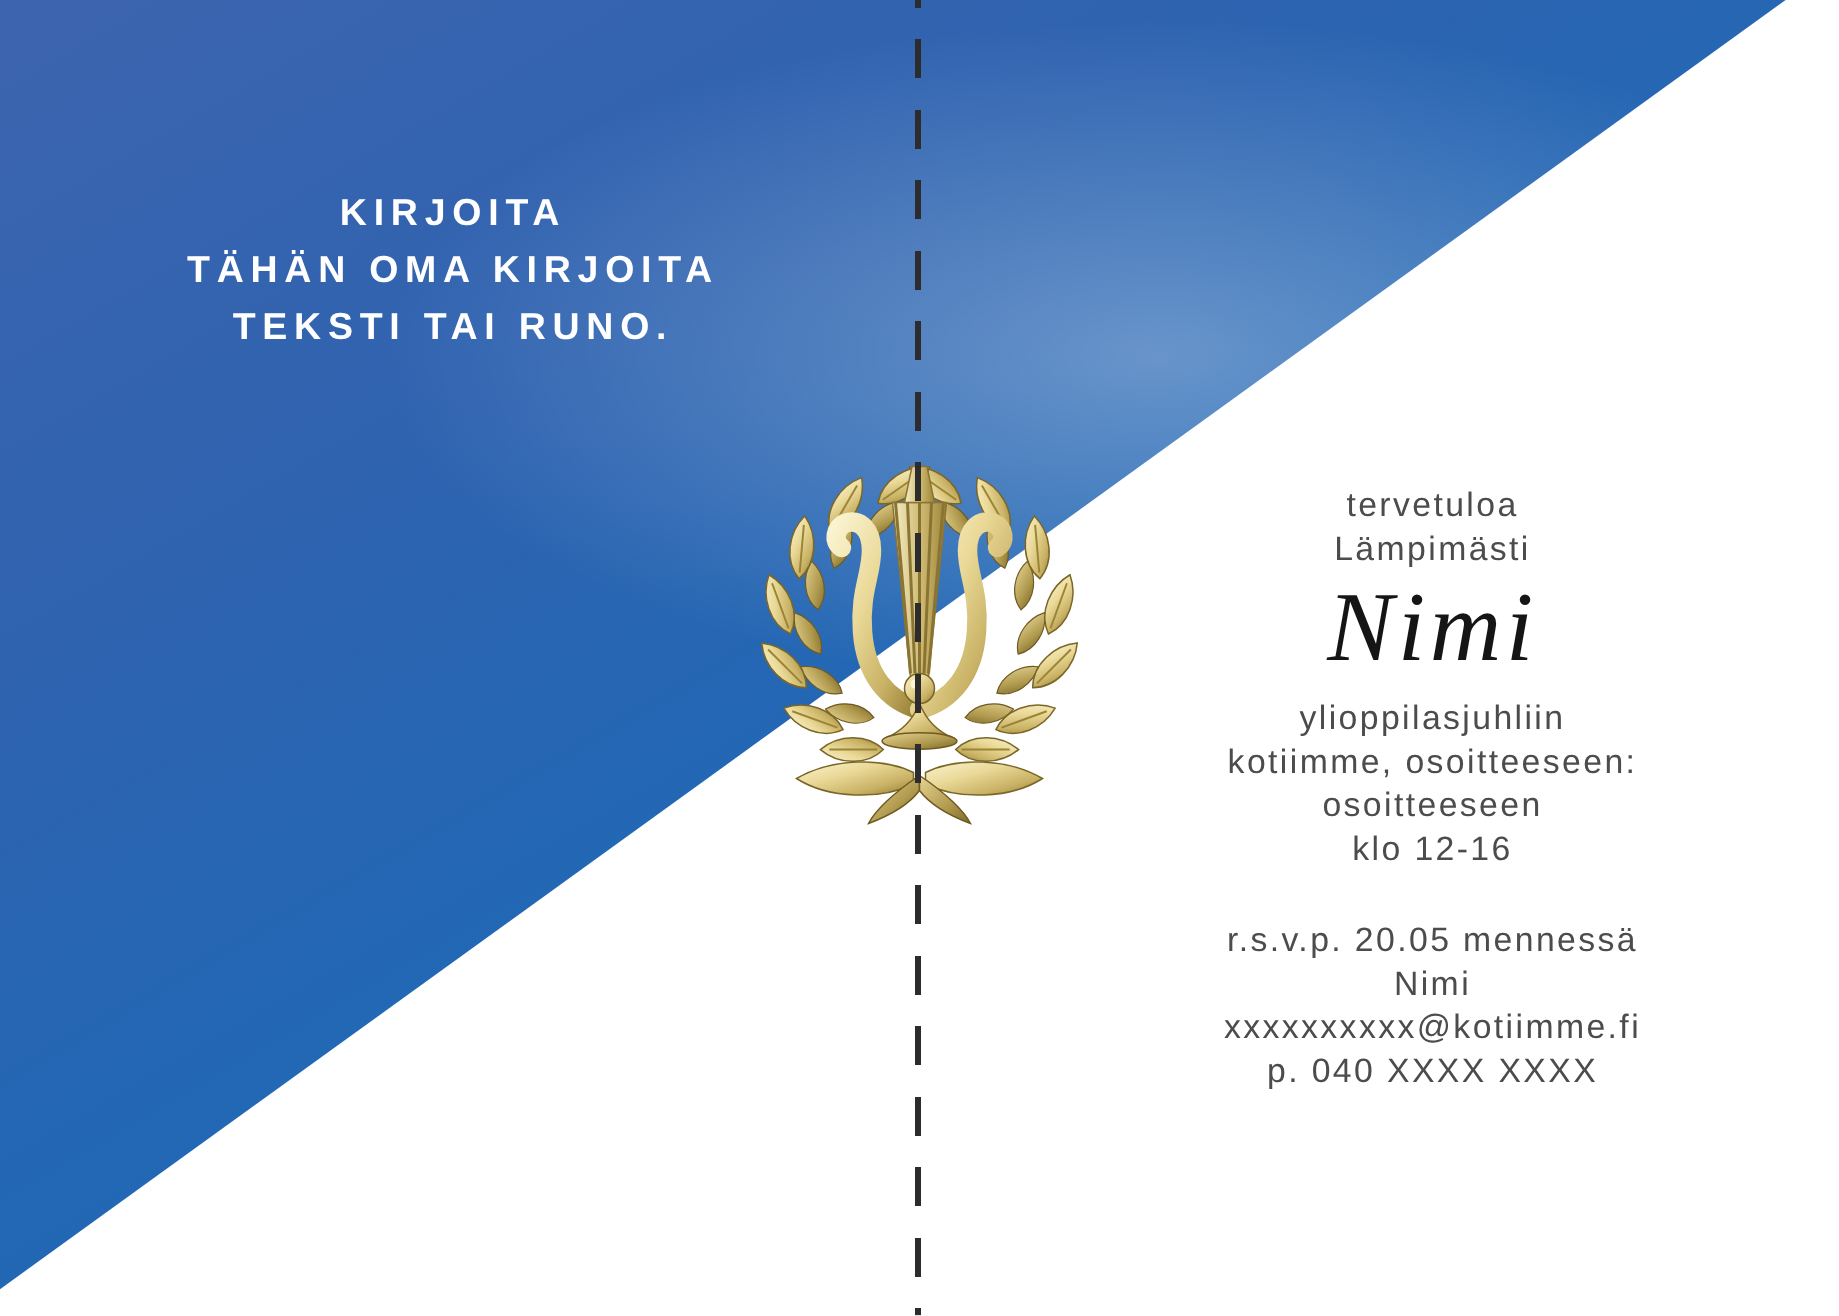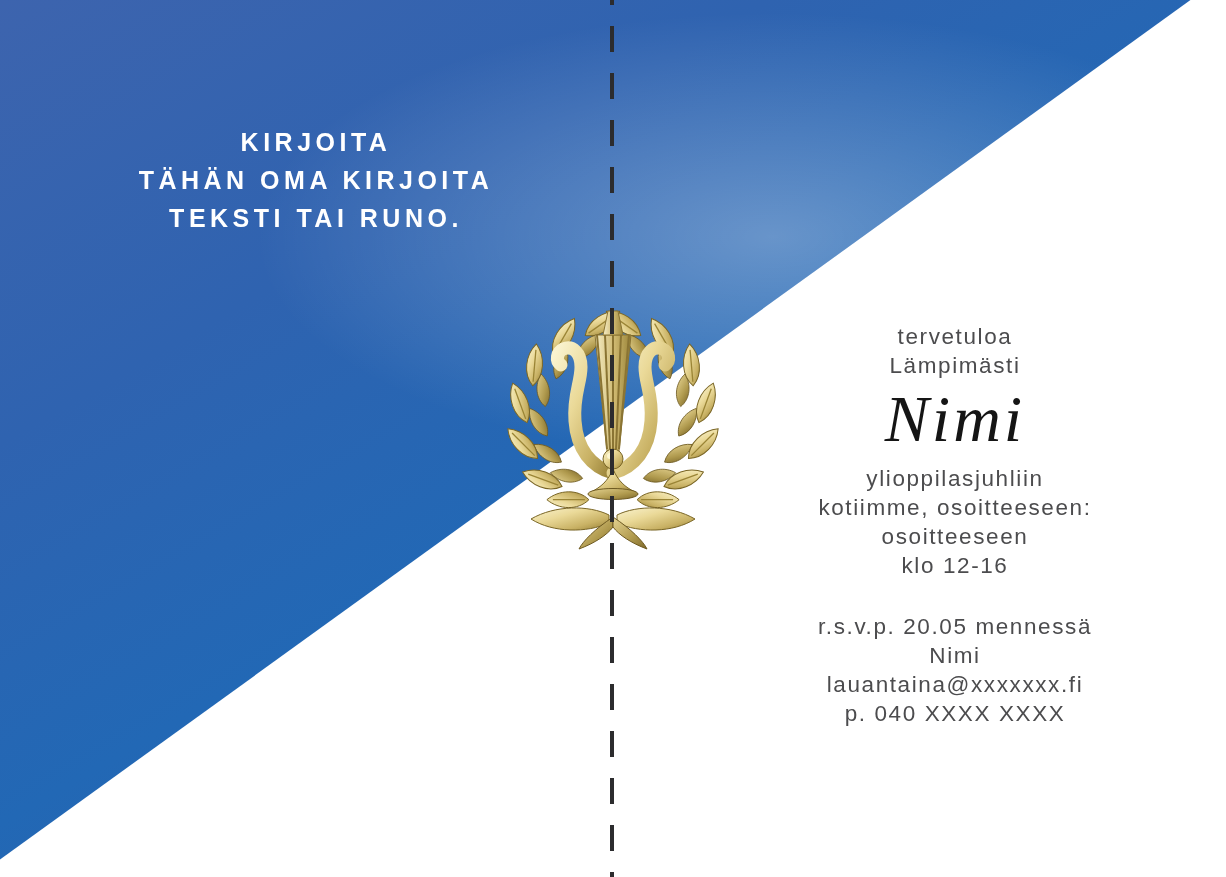--- a/index.html
+++ b/index.html
@@ -15,21 +15,21 @@
       radial-gradient(ellipse 760px 330px at 63% 27%, rgba(255,255,255,0.30), rgba(255,255,255,0) 68%),
       linear-gradient(150deg, #3d64ae 0%, #2f63b0 28%, #2268b5 52%, #2e60ab 78%, #2d55a5 100%);
   }
   
   .fold-line{
     position:absolute;left:610px;top:-21px;bottom:0;width:4px;z-index:6;
     background:repeating-linear-gradient(to bottom, #2c2c2e 0 26px, transparent 26px 47px);
   }
   
   .greeting{
-    position:absolute;left:66px;top:123px;width:500px;z-index:3;
+    position:absolute;left:52px;top:123px;width:500px;z-index:3;
     text-align:center;color:#ffffff;font-weight:700;
     font-size:25px;line-height:38px;letter-spacing:4.5px;
   }
   
   .invite{
     position:absolute;left:740px;top:322px;width:430px;z-index:3;
     text-align:center;color:#4c4c4e;
     font-size:22.5px;line-height:29px;letter-spacing:1.6px;
   }
   .invite .line{white-space:nowrap;}
@@ -142,17 +142,17 @@
     <div class="line">tervetuloa</div>
     <div class="line">Lämpimästi</div>
     <div class="name-script">Nimi</div>
     <div class="line">ylioppilasjuhliin</div>
     <div class="line">kotiimme, osoitteeseen:</div>
     <div class="line">osoitteeseen</div>
     <div class="line">klo 12-16</div>
     <div class="rsvp-gap"></div>
     <div class="line">r.s.v.p. 20.05 mennessä</div>
     <div class="line">Nimi</div>
-    <div class="line">lauantaina@xxxxxxx.fi</div>
+    <div class="line">xxxxxxxxxx@kotiimme.fi</div>
     <div class="line">p. 040 XXXX XXXX</div>
   </div>
 
 </div>
 
 </body></html>

